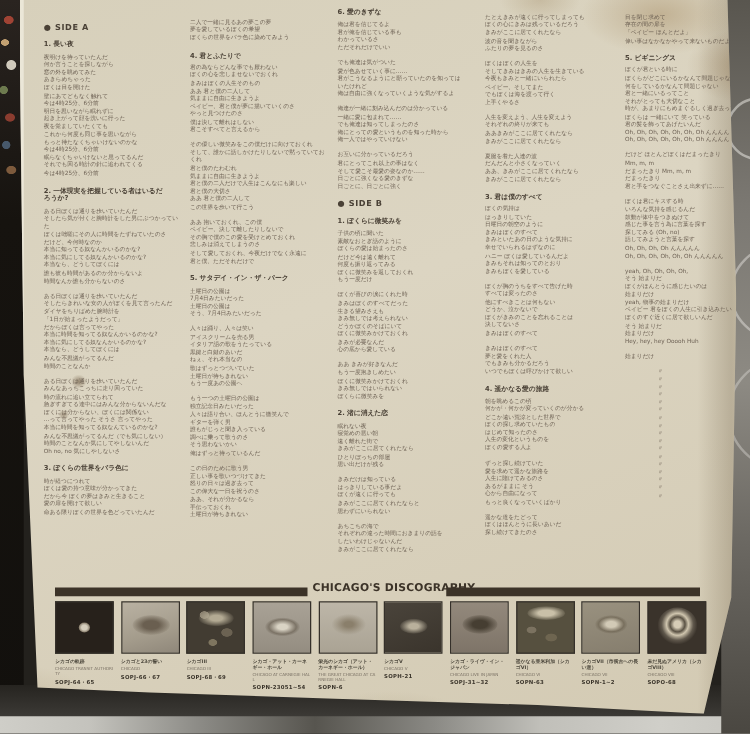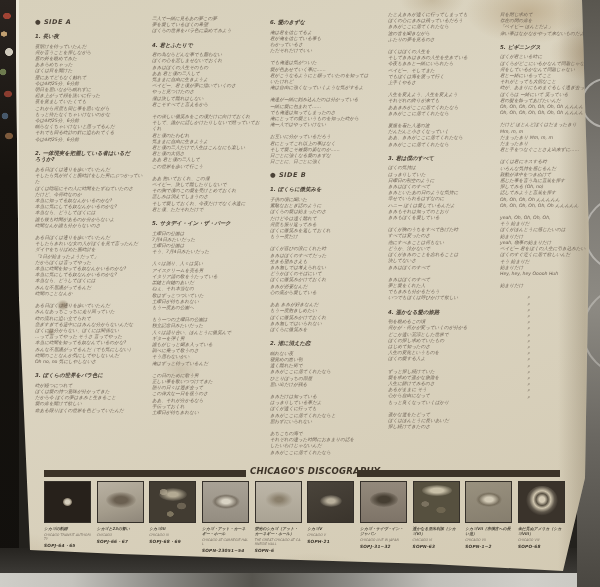--- a/index.html
+++ b/index.html
@@ -37,21 +37,21 @@
        radial-gradient(64px 42px at 99% 9%, rgba(132,102,62,.34), transparent 70%),
        radial-gradient(46px 26px at 72% 0%, rgba(150,125,85,.28), transparent 70%),
        radial-gradient(9px 8px at 10.5% 52%, rgba(92,70,44,.55), transparent 70%),
        radial-gradient(6px 6px at 8.5% 56.5%, rgba(92,70,44,.45), transparent 70%),
        radial-gradient(30px 22px at 30% 63%, rgba(140,115,80,.16), transparent 70%),
        radial-gradient(120px 70px at 1% 99%, rgba(142,116,76,.3), transparent 72%),
        radial-gradient(110px 56px at 52% 101%, rgba(120,100,64,.24), transparent 72%),
        radial-gradient(70px 40px at 22% 101%, rgba(120,100,64,.2), transparent 72%),
        linear-gradient(90deg, rgba(120,100,70,.18) 0 6px, transparent 14px),
        linear-gradient(90deg, transparent 93%, rgba(104,88,62,.28) 97.5%, rgba(170,150,115,.3) 100%),
-       linear-gradient(160deg,#d7d0bb 0%,#dcd5c2 42%,#d3cab3 100%); font-style: italic;}
+       linear-gradient(160deg,#d7d0bb 0%,#dcd5c2 42%,#d3cab3 100%);}
   .paper-edge{position:absolute;left:16px;top:0;width:3px;height:552px;background:rgba(246,243,231,.65);}
 
   
   .col{position:absolute;}
   .side-label{font-size:6.5px;font-weight:bold;color:var(--heading,#4a4136);
      margin:0 0 5px;letter-spacing:.5px;}
   .song-title{font-size:5.4px;font-weight:bold;color:var(--heading,#4a4136);
      line-height:6.6px;margin:7px 0 4px;white-space:pre-line;}
   .stanza{font-size:4.6px;line-height:6.2px;color:var(--ink,#6d6154);
      margin:0 0 6px;white-space:pre-line;}
@@ -207,21 +207,21 @@
 そう思わないかい
 俺はずっと待っているんだ</div>
           <div class="stanza">この日のために歌う男
 正しい事を歌いつづけてきた
 怒りの日々は過ぎ去って
 この偉大な一日を祝うのさ
 ああ、それが分かるなら
 手伝っておくれ
 土曜日が待ちきれない</div>
         </div>
-        <div class="col" style="left: 270px; top: 12px; width: 112px;">
+        <div class="col" style="left: 270px; top: 0; width: 112px;">
           <div class="song-title">6. 愛のきずな</div>
           <div class="stanza">俺は君を信じてるよ
 君が俺を信じている事も
 わかっているさ
 ただそれだけでいい</div>
           <div class="stanza">でも俺達は気がついた
 愛が色あせていく事に……
 君がこうなるようにと願っていたのを知っては
 いたけれど
 俺は自由に強くなっていくような気がするよ</div>

